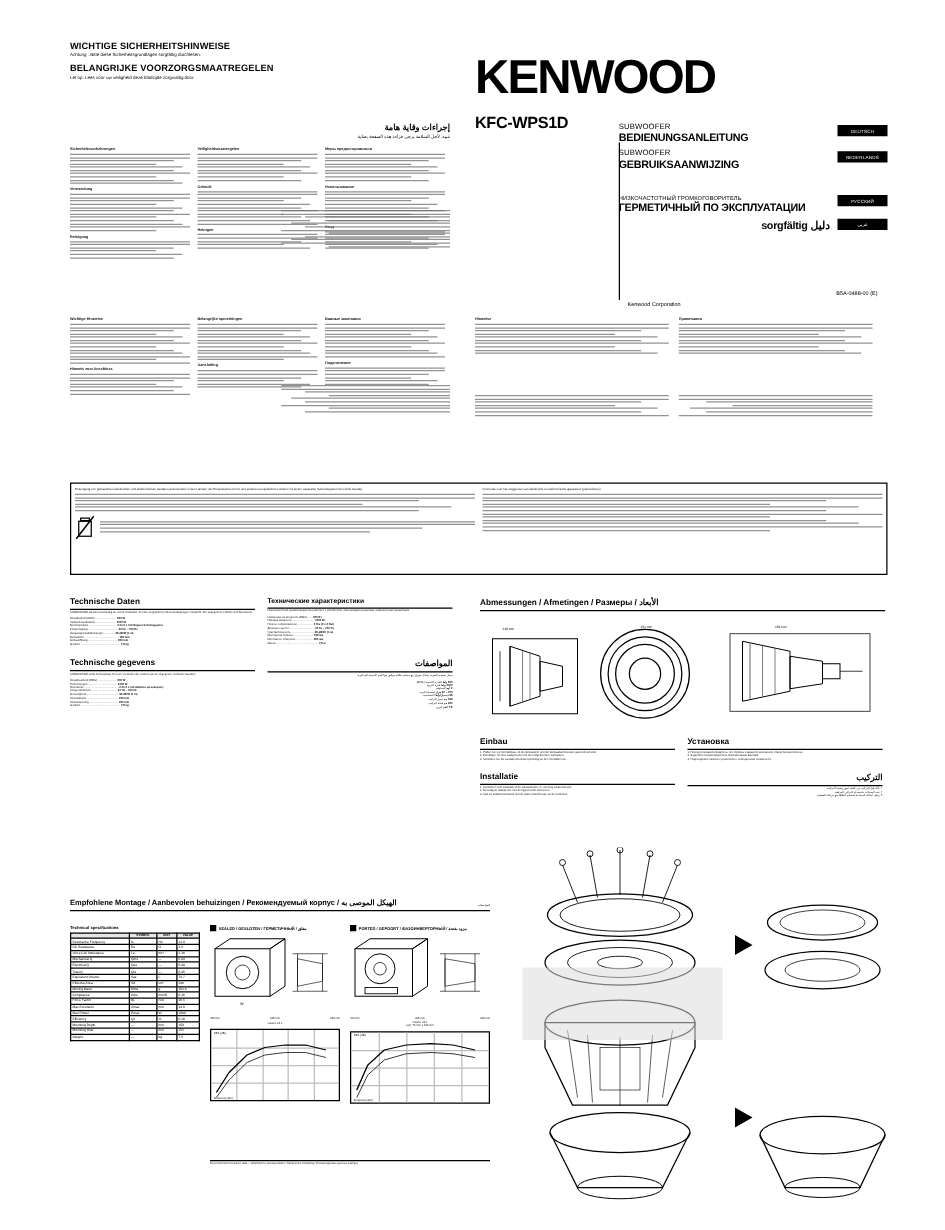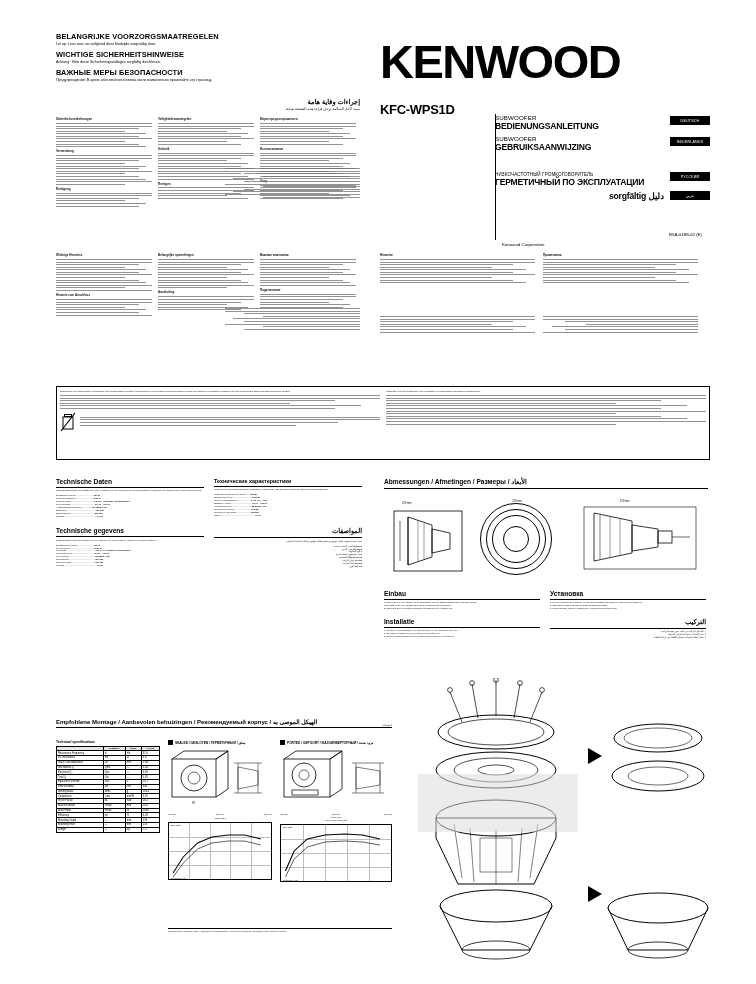--- a/index.html
+++ b/index.html
@@ -13,21 +13,21 @@
   .blur-lines{display:block;}
   .blur-lines i{display:block;height:1px;background:#6f6f6f;margin-bottom:1.6px;opacity:.75;}
   .blur-lines i:nth-child(3n){width:86%;}
   .blur-lines i:nth-child(4n){width:72%;}
   .blur-lines i:nth-child(5n){width:94%;}
   
   .warn-title{font-size:7.4px;font-weight:bold;letter-spacing:.1px;}
   .warn-sub{font-size:3.6px;margin-top:1px;}
   .warn-row{margin-bottom:4px;}
   
-  .brand{font-size:47px;font-weight:bold;letter-spacing:-1.5px;line-height:44px;}
+  .brand{font-size:38px;font-weight:bold;letter-spacing:-1.5px;line-height:44px;}
   .model{font-size:13px;font-weight:bold;letter-spacing:-.3px;}
   .lang-line{font-size:6.2px;letter-spacing:.1px;}
   .lang-title{font-size:8.6px;font-weight:bold;letter-spacing:-.2px;}
   .tab{position:absolute;right:0;width:40px;height:9px;background:#000;color:#fff;font-size:3.6px;
        display:flex;align-items:center;justify-content:center;letter-spacing:.2px;}
   .corp{font-size:4.4px;}
   
   .col{position:absolute;}
   .colhd{font-size:3px;font-weight:bold;margin-bottom:1.5px;}
   
@@ -44,46 +44,42 @@
   .hdrbar{height:.8px;background:#000;margin:1.5px 0 2px;}
 </style>
 </head>
 <body>
 
 <div class="page">
   <div class="sheet">
 
     <div class="col" style="left:16px;top:14px;width:300px;">
       <div class="warn-row">
+        <div class="warn-title">WICHTIGE SICHERHEITSHINWEISE</div>
+        <div class="warn-sub">Achtung : Bitte diese Sicherheitsgrundlagen sorgfältig durchlesen.</div>
+      </div>
+      <div class="warn-row">
         <div class="warn-title">BELANGRIJKE VOORZORGSMAATREGELEN</div>
         <div class="warn-sub">Let op: Lees voor uw veiligheid deze bladzijde zorgvuldig door.</div>
-      </div>
-      <div class="warn-row">
-        <div class="warn-title">WICHTIGE SICHERHEITSHINWEISE</div>
-        <div class="warn-sub">Achtung : Bitte diese Sicherheitsgrundlagen sorgfältig durchlesen.</div>
-      </div>
-      <div class="warn-row">
-        <div class="warn-title">ВАЖНЫЕ МЕРЫ БЕЗОПАСНОСТИ</div>
-        <div class="warn-sub">Предупреждение: В целях обеспечения безопасности внимательно прочитайте эту страницу.</div>
       </div>
     </div>
 
     <div class="col ar" style="left:190px;top:80px;width:130px;">
       <div class="warn-title" style="font-size:6.6px;">إجراءات وقاية هامة</div>
       <div class="warn-sub">تنبيه: لأجل السلامة يرجى قراءة هذه الصفحة بعناية.</div>
     </div>
 
     <div class="col" style="left:340px;top:22px;width:330px;">
       <div class="brand">KENWOOD</div>
     </div>
-    <div class="col" style="left:340px;top:84px;width:130px;">
+    <div class="col" style="left:340px;top:72px;width:130px;">
       <div class="model">KFC-WPS1D</div>
     </div>
 
-    <div class="col" style="left:455px;top:96px;width:215px;">
+    <div class="col" style="left:455px;top:80px;width:215px;">
       <div style="position:relative;margin-bottom:4px;">
         <div class="lang-line">SUBWOOFER</div>
         <div class="lang-title">BEDIENUNGSANLEITUNG</div>
         <div class="tab" style="top:2px;">DEUTSCH</div>
       </div>
       <div style="position:relative;margin-bottom:20px;">
         <div class="lang-line">SUBWOOFER</div>
         <div class="lang-title">GEBRUIKSAANWIJZING</div>
         <div class="tab" style="top:2px;">NEDERLANDS</div>
       </div>

